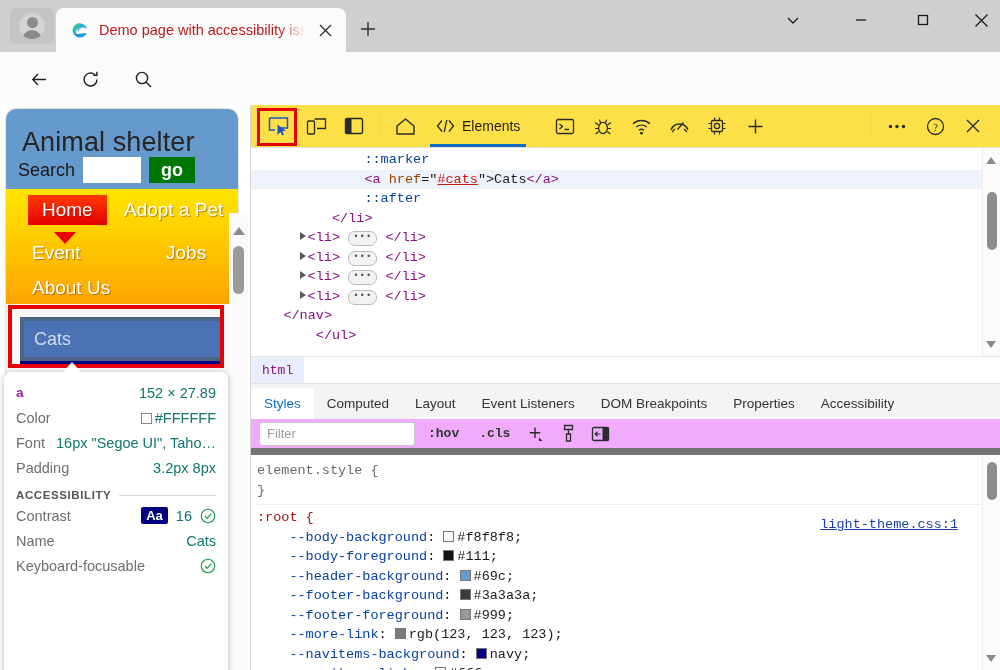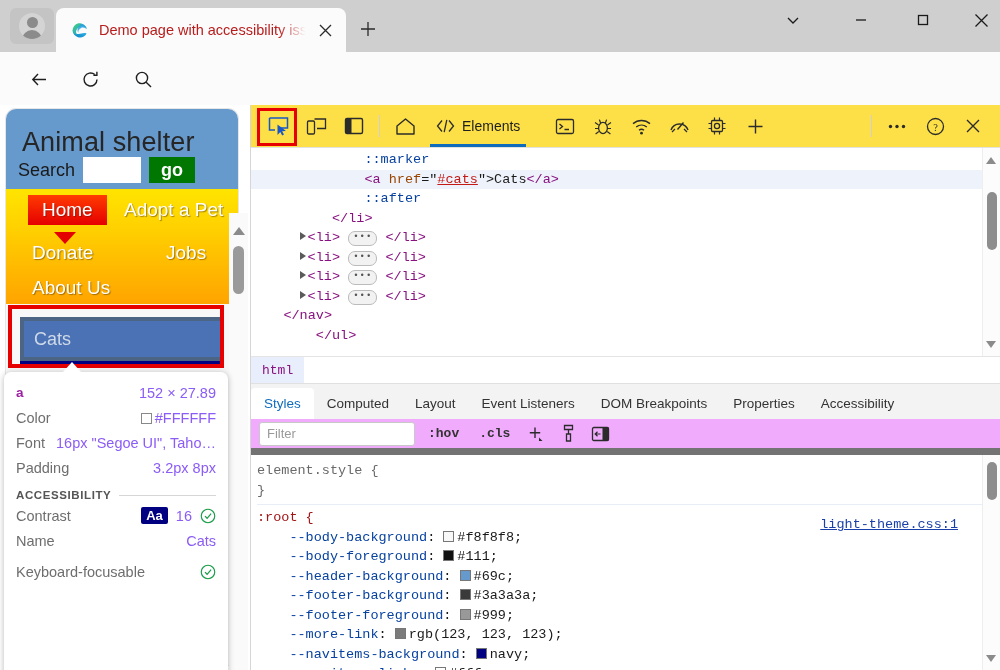--- a/index.html
+++ b/index.html
@@ -140,21 +140,21 @@
   .pg-arrow-up { position:absolute; left:232px; top:117px; }
 
   
   .inspect-tip {
     position:absolute; left:4px; top:267px; width:224px; height:320px;
     background:#ffffff; border-radius:7px; box-shadow:0 1px 6px rgba(0,0,0,.28);
     z-index:5; font-size:14.5px; color:#6e6e6e; padding:8px 12px 0 12px; overflow:hidden;
   }
   .tip-row { display:flex; justify-content:space-between; align-items:center; height:25px; white-space:nowrap;}
   .tip-tag { color:#9b1fa0; font-weight:bold; font-size:13.5px;}
-  .tip-dark { color:#8b5cf6; }
+  .tip-dark { color:#0f766e; }
   .swatch { display:inline-block; width:11px; height:11px; border:1px solid #888; background:#fff; margin-right:3px; vertical-align:-1px;}
   .tip-sec { display:flex; align-items:center; gap:8px; margin-top:9px; margin-bottom:2px;}
   .tip-sec-label { font-size:11.5px; letter-spacing:.6px; color:#555; font-weight:bold;}
   .tip-sec-line { flex:1; height:1px; background:#d6d6d6;}
   .aa-badge {
     background:#000080; color:#fff; font-size:13px; font-weight:bold;
     padding:1px 5px; border-radius:2px;
   }
   .check { width:16px; height:16px; flex:none; }
 
@@ -401,21 +401,21 @@
           <span class="search-label">Search</span>
           <input class="search-input" type="text" value="" style="">
           <div class="go-btn">go</div>
         </div>
       </div>
 
       <div class="site-nav">
         <div class="nav-link nav-home">Home</div>
         <div class="nav-home-arrow"></div>
         <div class="nav-link" style="left:118px; top:10px;">Adopt a Pet</div>
-        <div class="nav-link" style="left:26px; top:53px;">Donate</div>
+        <div class="nav-link" style="left:26px; top:53px;">Event</div>
         <div class="nav-link" style="left:116px; top:53px;margin-left:44px;">Jobs</div>
         <div class="nav-link" style="left:26px; top:88px;">About Us</div>
       </div>
 
       <div class="subnav-box">
         <span class="subnav-box-inner">Cats</span>
       </div>
       <div class="subnav-underline"></div>
 
       <div class="donation-text">donation</div>
@@ -460,21 +460,21 @@
           <svg class="check" viewBox="0 0 18 18">
               <circle cx="9" cy="9" r="7.6" stroke="#1a9c4b" stroke-width="1.3" fill="none"></circle>
               <path d="M5.6 9.2 L8 11.6 L12.5 6.4" stroke="#1a9c4b" stroke-width="1.4" fill="none"></path>
             </svg>
         </span>
       </div>
       <div class="tip-row">
         <span>Name</span>
         <span class="tip-dark">Cats</span>
       </div>
-      <div class="tip-row" style="margin-top:6px">
+      <div class="tip-row" style="">
         <span>Keyboard-focusable</span>
         <svg class="check" viewBox="0 0 18 18">
             <circle cx="9" cy="9" r="7.6" stroke="#1a9c4b" stroke-width="1.3" fill="none"></circle>
             <path d="M5.6 9.2 L8 11.6 L12.5 6.4" stroke="#1a9c4b" stroke-width="1.4" fill="none"></path>
           </svg>
       </div>
     </div>
 
     <div class="page-scroll-track"></div>
     <div class="pg-arrow-up">

